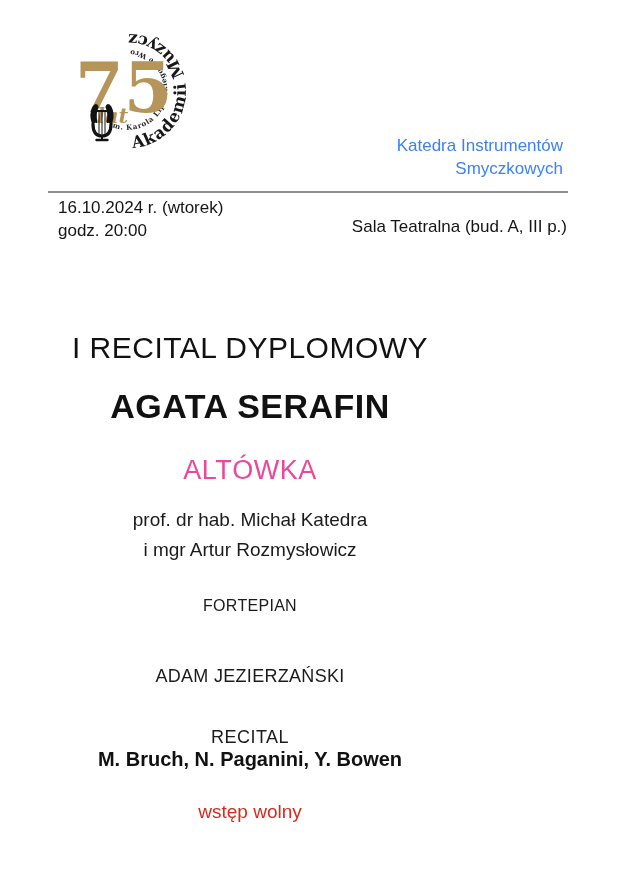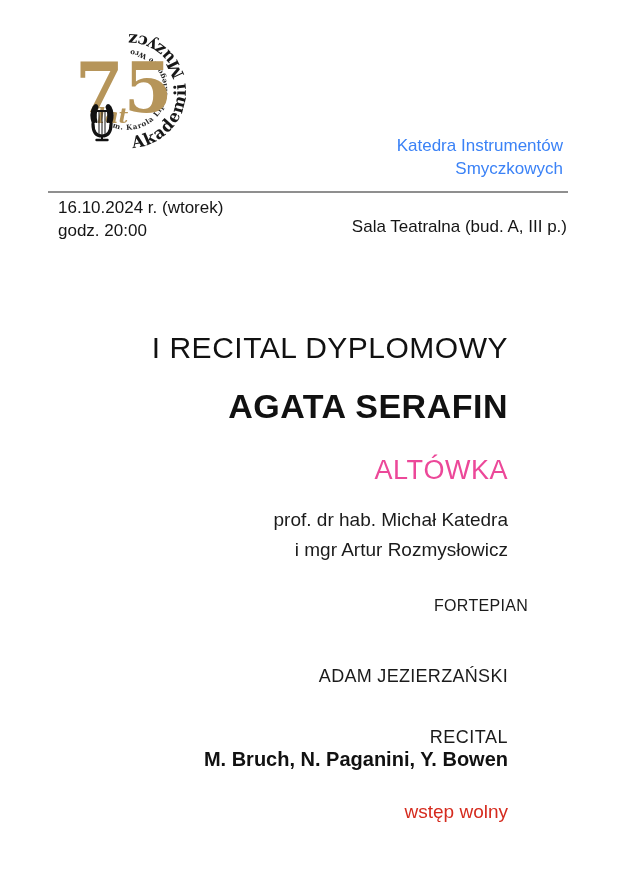--- a/index.html
+++ b/index.html
@@ -26,27 +26,27 @@
   .when {
     position: absolute; left: 58px; top: 197px;
     font-size: 17px; line-height: 22.5px; color: #151515;
   }
   .venue {
     position: absolute; right: 53px; top: 217px;
     font-size: 17px; color: #151515;
   }
 
   
-  .c { position: absolute; left: 8px; width: 500px; text-align: right; white-space: nowrap; }
+  .c { position: absolute; left: 0; width: 500px; text-align: center; white-space: nowrap; }
   .recital-title   { top: 331px; font-size: 30px; letter-spacing: 0.5px; color: #111; }
   .performer-name  { top: 387px; font-size: 34px; font-weight: bold; letter-spacing: 0.5px; color: #111; }
   .instrument      { top: 455px; font-size: 27px; letter-spacing: 0.5px; color: #ec4899; }
   .teacher-1       { top: 509px; font-size: 19px; color: #1b1b1b; }
   .teacher-2       { top: 539px; font-size: 19px; color: #1b1b1b; }
-  .accomp-role     { top: 597px; font-size: 16px; letter-spacing: 0.3px; color: #1b1b1b; padding-left: 20px; }
+  .accomp-role     { top: 597px; font-size: 16px; letter-spacing: 0.3px; color: #1b1b1b; }
   .accomp-name     { top: 618px; font-size: 18px; letter-spacing: 0.3px; color: #1b1b1b; margin-top: 48px; }
   .program-label   { top: 727px; font-size: 18px; letter-spacing: 0.5px; color: #1b1b1b; }
   .program-comp    { top: 748px; font-size: 20px; font-weight: bold; color: #111; }
   .admission       { top: 801px; font-size: 19px; }
 
   
   .ring-big  { font-family: "DejaVu Serif", serif; font-weight: bold; font-size: 16.5px; letter-spacing: 1px; fill: #171717; }
   .ring-small{ font-family: "DejaVu Serif", serif; font-weight: bold; font-size: 7.2px; letter-spacing: 0.6px; fill: #2a2a2a; }
   .years-txt { font-family: "DejaVu Serif", serif; font-weight: bold; }
   .lat-txt   { font-family: "DejaVu Serif", serif; font-style: italic; font-weight: bold; }

